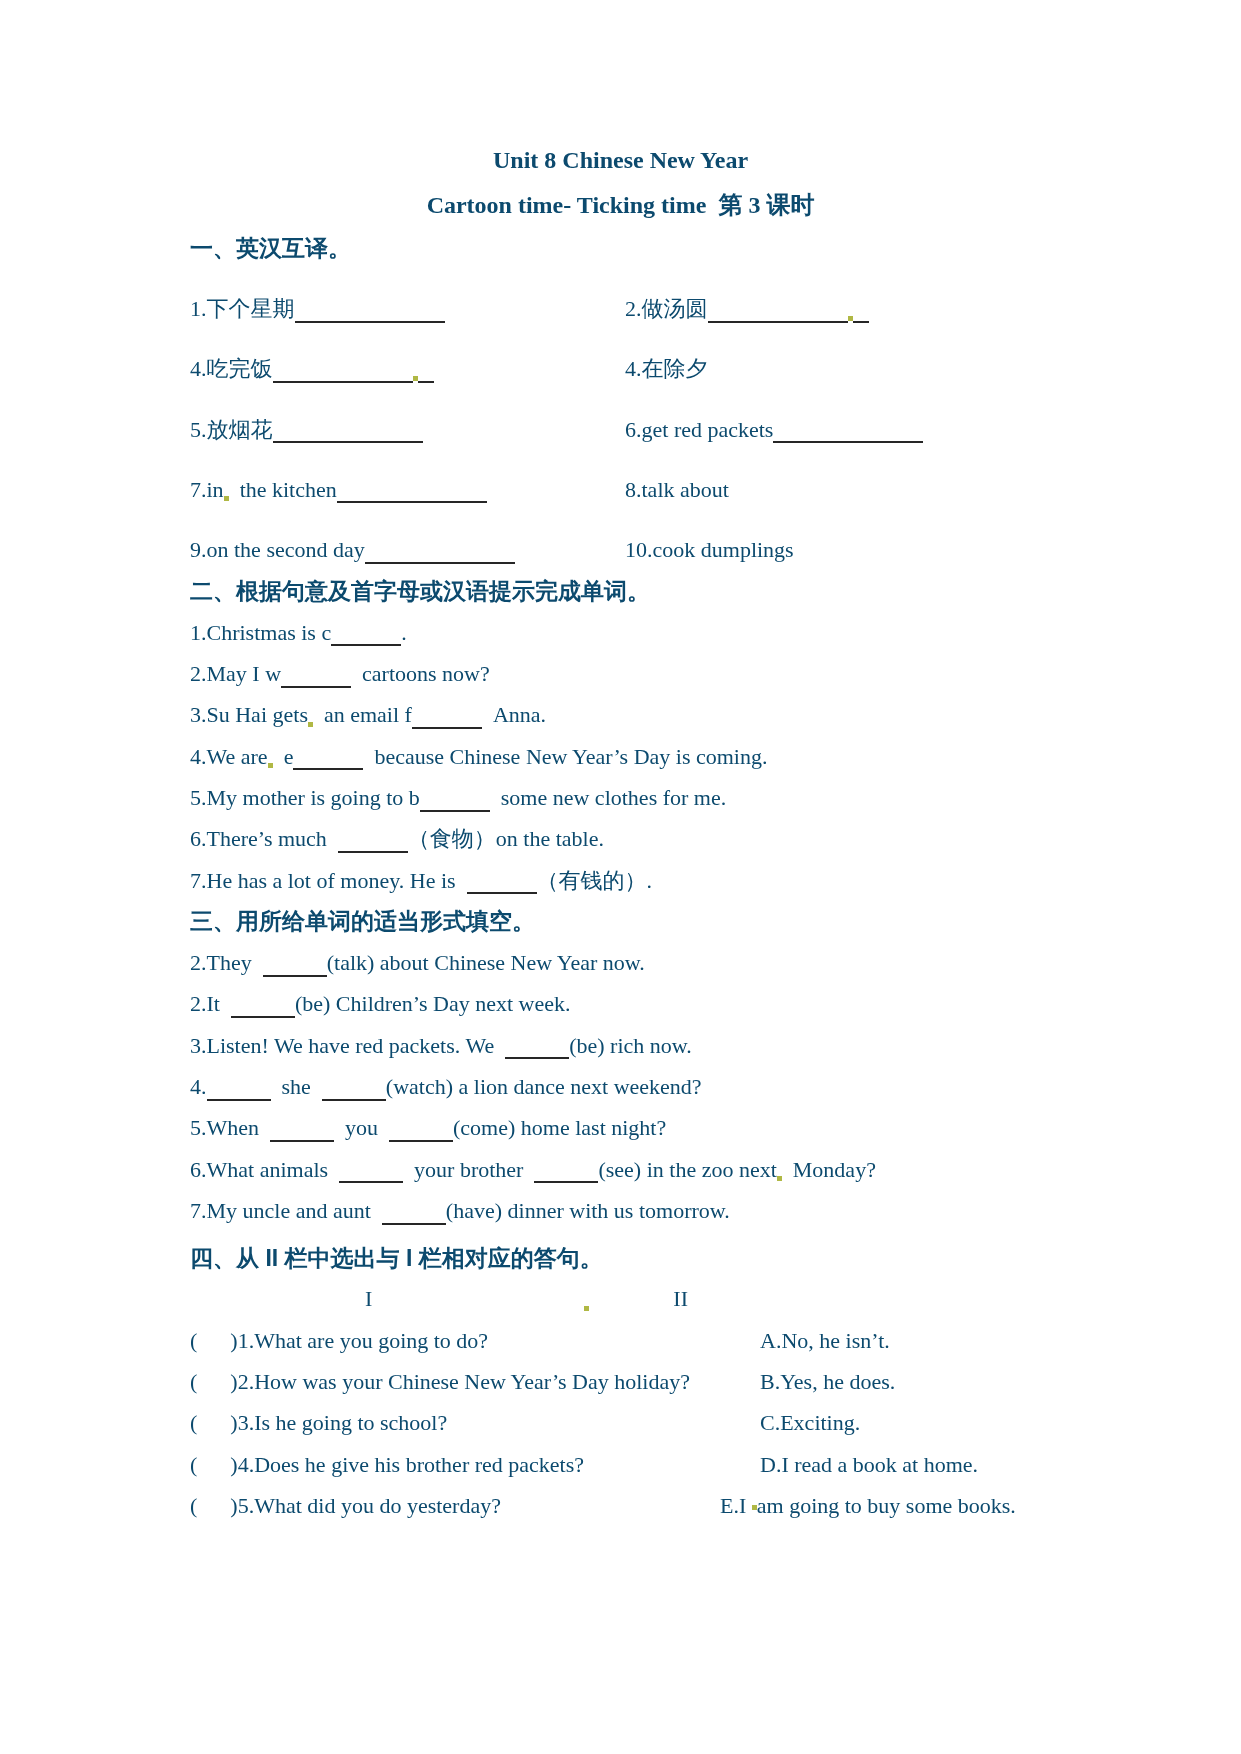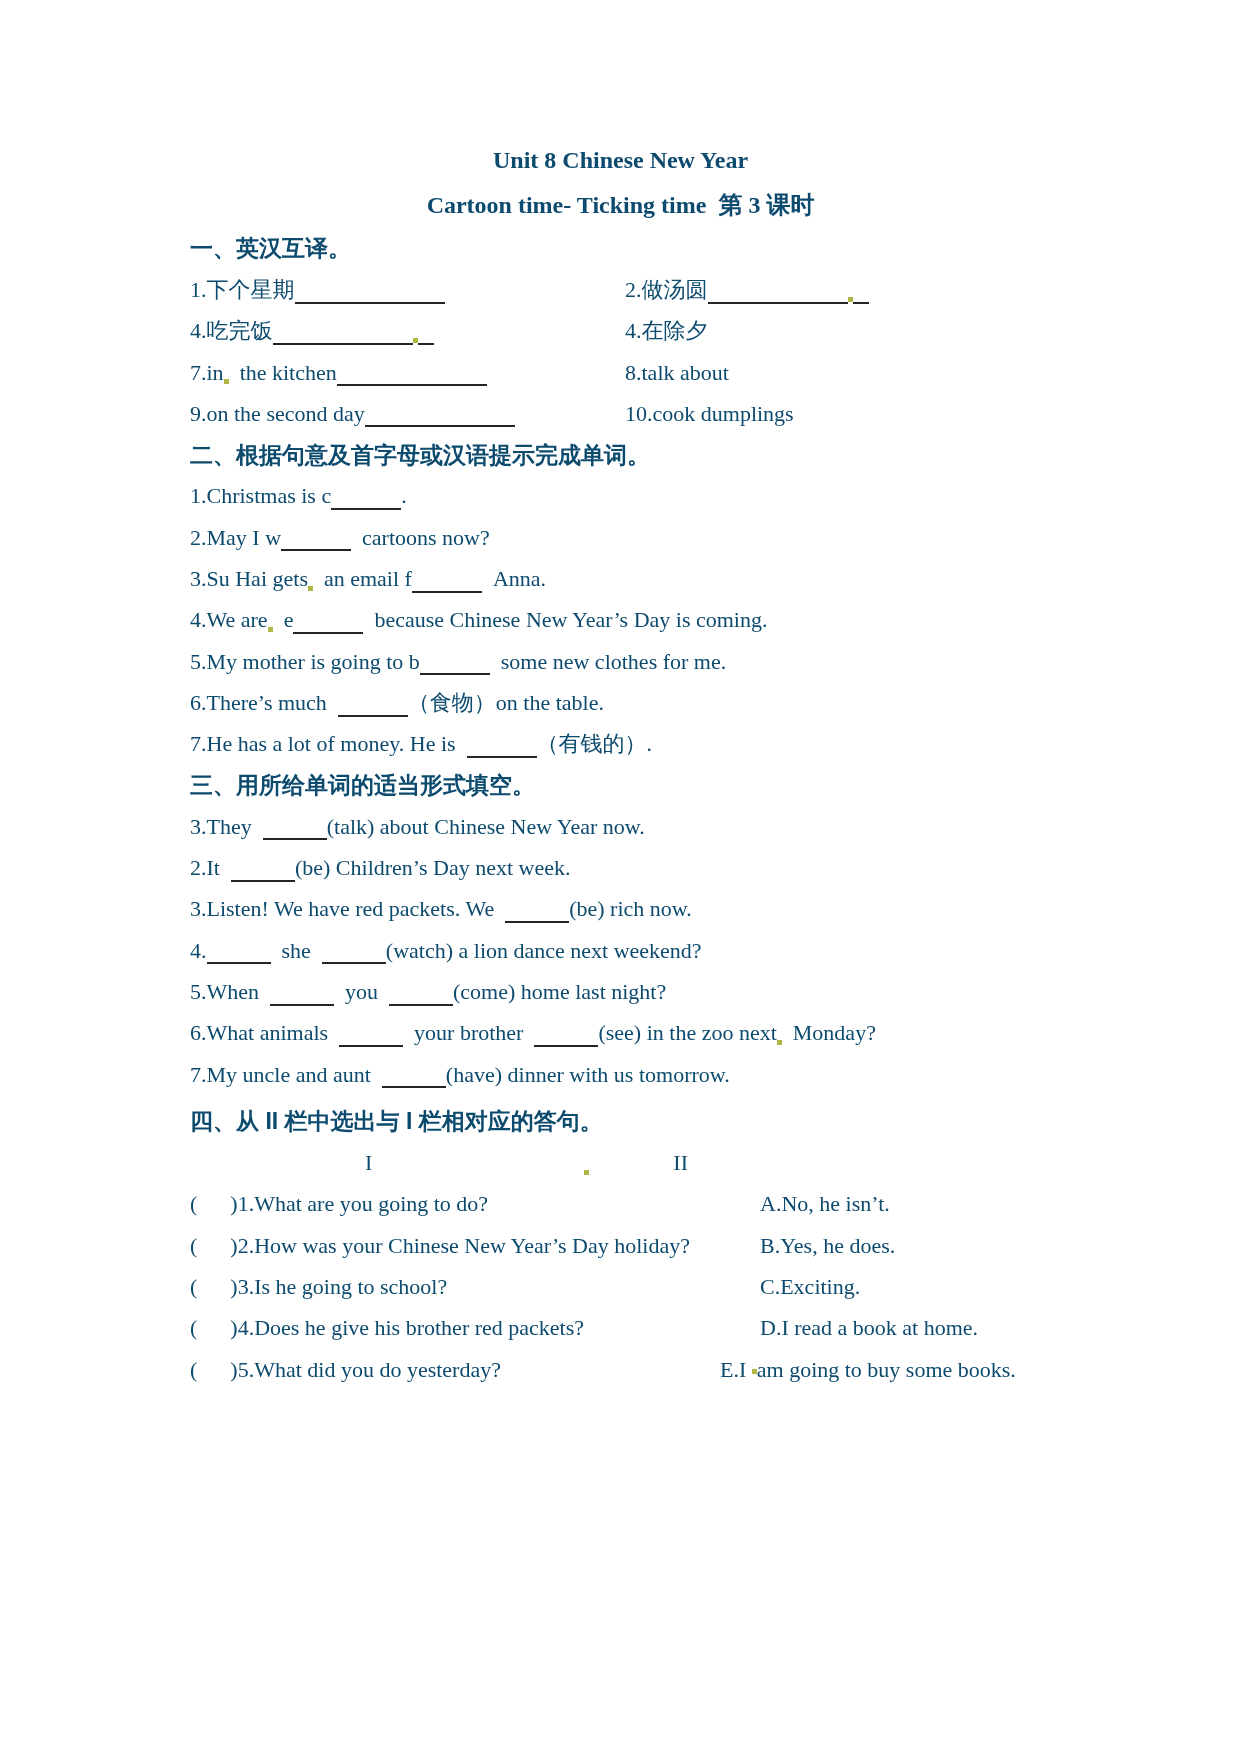--- a/index.html
+++ b/index.html
@@ -19,21 +19,21 @@
     height:45px;line-height:45px;white-space:pre-wrap;
   }
   .section{margin-left:190px;margin-right:60px;}
   .heading{
     font-family:"Liberation Sans","DejaVu Sans",sans-serif;
     font-weight:bold;font-size:23px;
     height:41.3px;display:flex;align-items:center;white-space:pre-wrap;
   }
   .heading-4{margin-top:6px;}
   .line{height:41.3px;display:flex;align-items:center;white-space:pre-wrap;}
-  .row2{display:flex;height:41.3px;}
+  .row2{display:flex;height:41.3px;margin-top:19px;}
   .colL,.colR{display:flex;align-items:center;white-space:pre-wrap;}
   .colL{width:435px;flex:none;}
   .colR{flex:1;}
   .blank{
     display:inline-block;height:3px;align-self:flex-end;
     margin-bottom:7px;
     border-bottom:2px solid #262626;
   }
   .w150{width:150px;} .w140{width:140px;} .w16{width:16px;}
   .w70{width:70px;} .w64{width:64px;}
@@ -63,20 +63,24 @@
 
     <div class="row2">
       <div class="colL"><span>1.下个星期</span><span class="blank w150"></span></div>
       <div class="colR"><span>2.做汤圆</span><span class="blank w140"></span><span class="dot"></span><span class="blank w16"></span></div>
     </div>
     <div class="row2">
       <div class="colL"><span>4.吃完饭</span><span class="blank w140"></span><span class="dot"></span><span class="blank w16"></span></div>
       <div class="colR"><span>4.在除夕</span></div>
     </div>
     <div class="row2">
+      <div class="colL"><span>5.放烟花</span><span class="blank w150"></span></div>
+      <div class="colR"><span>6.get red packets</span><span class="blank w150"></span></div>
+    </div>
+    <div class="row2">
       <div class="colL"><span>7.in</span><span class="dot"></span><span>  the kitchen</span><span class="blank w150"></span></div>
       <div class="colR"><span>8.talk about</span></div>
     </div>
     <div class="row2">
       <div class="colL"><span>9.on the second day</span><span class="blank w150"></span></div>
       <div class="colR"><span>10.cook dumplings</span></div>
     </div>
   </div>
 
   <div class="section">
@@ -87,21 +91,21 @@
     <div class="line"><span>3.Su Hai gets</span><span class="dot"></span><span>  an email f</span><span class="blank w70"></span><span>  Anna.</span></div>
     <div class="line"><span>4.We are</span><span class="dot"></span><span>  e</span><span class="blank w70"></span><span>  because Chinese New Year’s Day is coming.</span></div>
     <div class="line"><span>5.My mother is going to b</span><span class="blank w70"></span><span>  some new clothes for me.</span></div>
     <div class="line"><span>6.There’s much  </span><span class="blank w70"></span><span>（食物）on the table.</span></div>
     <div class="line"><span>7.He has a lot of money. He is  </span><span class="blank w70"></span><span>（有钱的）.</span></div>
   </div>
 
   <div class="section">
     <div class="heading">三、用所给单词的适当形式填空。</div>
 
-    <div class="line"><span>3.They  </span><span class="blank w64"></span><span>(talk) about Chinese New Year now.</span></div>
+    <div class="line"><span>2.They  </span><span class="blank w64"></span><span>(talk) about Chinese New Year now.</span></div>
     <div class="line"><span>2.It  </span><span class="blank w64"></span><span>(be) Children’s Day next week.</span></div>
     <div class="line"><span>3.Listen! We have red packets. We  </span><span class="blank w64"></span><span>(be) rich now.</span></div>
     <div class="line"><span>4.</span><span class="blank w64"></span><span>  she  </span><span class="blank w64"></span><span>(watch) a lion dance next weekend?</span></div>
     <div class="line"><span>5.When  </span><span class="blank w64"></span><span>  you  </span><span class="blank w64"></span><span>(come) home last night?</span></div>
     <div class="line"><span>6.What animals  </span><span class="blank w64"></span><span>  your brother  </span><span class="blank w64"></span><span>(see) in the zoo next</span><span class="dot"></span><span>  Monday?</span></div>
     <div class="line"><span>7.My uncle and aunt  </span><span class="blank w64"></span><span>(have) dinner with us tomorrow.</span></div>
   </div>
 
   <div class="section">
     <div class="heading heading-4">四、从 II 栏中选出与 I 栏相对应的答句。</div>

